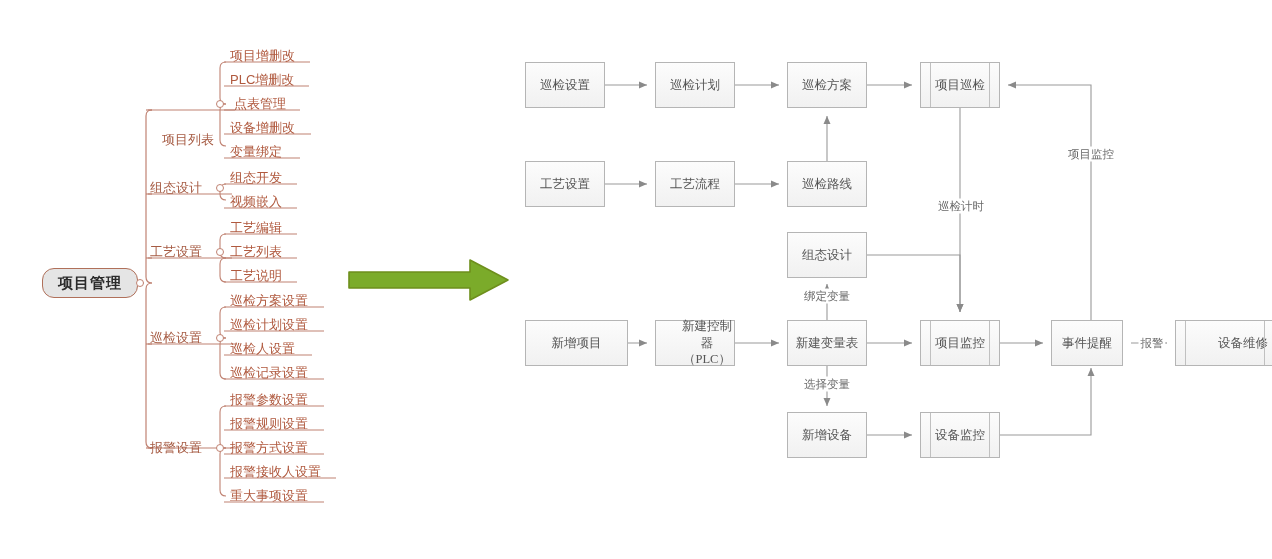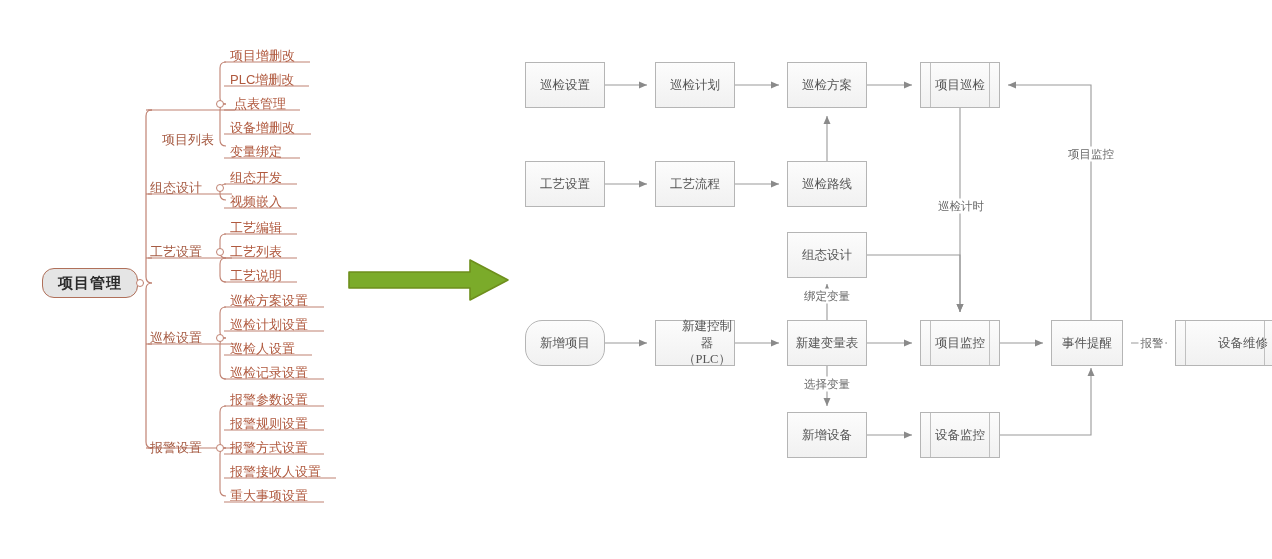--- a/index.html
+++ b/index.html
@@ -207,21 +207,21 @@
     <div class="fc-box" style="left:655px;top:62px;width:80px;height:46px;">巡检计划</div>
     <div class="fc-box" style="left:787px;top:62px;width:80px;height:46px;">巡检方案</div>
     <div class="fc-box pp" style="left:920px;top:62px;width:80px;height:46px;">项目巡检</div>
 
     <div class="fc-box" style="left:525px;top:161px;width:80px;height:46px;">工艺设置</div>
     <div class="fc-box" style="left:655px;top:161px;width:80px;height:46px;">工艺流程</div>
     <div class="fc-box" style="left:787px;top:161px;width:80px;height:46px;">巡检路线</div>
 
     <div class="fc-box" style="left:787px;top:232px;width:80px;height:46px;">组态设计</div>
 
-    <div class="fc-box" style="left:525px;top:320px;width:80px;height:46px;border-radius:17px;">新增项目</div>
+    <div class="fc-box" style="left:525px;top:320px;width:103px;height:46px;">新增项目</div>
     <div class="fc-box" style="left:655px;top:320px;width:80px;height:46px;white-space:pre-line;padding-left:24px;">新建控制器
 （PLC）</div>
     <div class="fc-box" style="left:787px;top:320px;width:80px;height:46px;">新建变量表</div>
     <div class="fc-box pp" style="left:920px;top:320px;width:80px;height:46px;">项目监控</div>
     <div class="fc-box" style="left:1051px;top:320px;width:72px;height:46px;">事件提醒</div>
     <div class="fc-box pp" style="left:1175px;top:320px;width:100px;height:46px;padding-left:36px;">设备维修</div>
 
     <div class="fc-box" style="left:787px;top:412px;width:80px;height:46px;">新增设备</div>
     <div class="fc-box pp" style="left:920px;top:412px;width:80px;height:46px;">设备监控</div>
 

